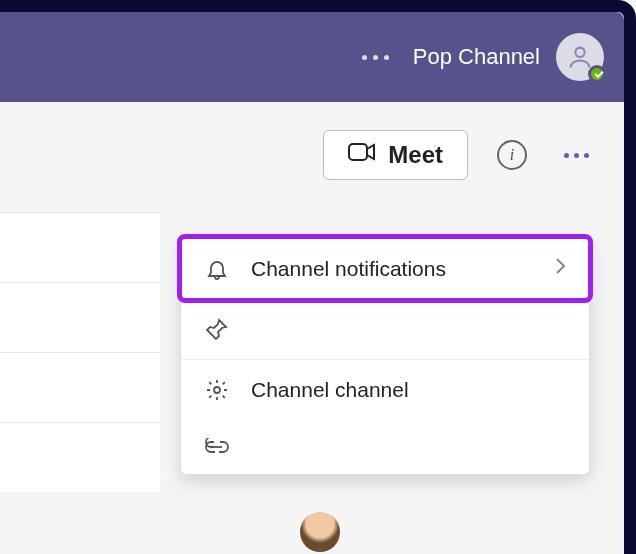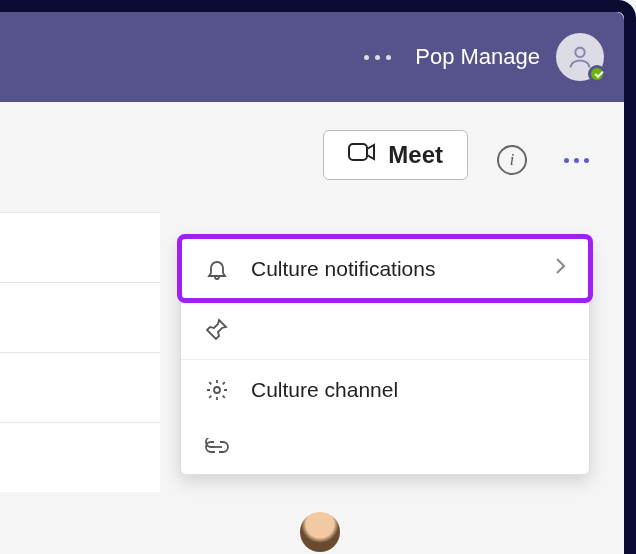--- a/index.html
+++ b/index.html
@@ -62,21 +62,21 @@
     background: #6bb700; border: 3px solid #56528b;
   }
   .presence::after {
     content: ""; position: absolute; inset: 3px 4px;
     border-left: 2px solid #fff; border-bottom: 2px solid #fff;
     transform: rotate(-45deg); width: 6px; height: 3px;
   }
   .toolbar {
     display: flex;
     justify-content: flex-end;
-    align-items: flex-end;
+    align-items: center;
     gap: 24px;
     padding: 28px 28px 10px 0;
   }
   .meet-btn {
     display: flex; align-items: center; gap: 12px;
     background: #fff; border: 1px solid #bbb; border-radius: 6px;
     padding: 10px 24px; font-size: 24px; font-weight: 700;
     color: #222; cursor: pointer;
   }
   .icon-btn {
@@ -131,21 +131,21 @@
 <body>
 
 <div class="frame">
 
   <div class="titlebar">
     <div class="title-more">
       <span class="dot"></span>
         <span class="dot"></span>
         <span class="dot"></span>
     </div>
-    <div class="app-title">Pop Manage</div>
+    <div class="app-title">Pop Channel</div>
     <div class="avatar-wrap">
       <div class="avatar-circle">
         <svg width="28" height="28" viewBox="0 0 24 24" fill="none" stroke="#8a88b0" stroke-width="1.8">
           <circle cx="12" cy="8" r="4"></circle>
             <path d="M4 21c0-4 4-6 8-6s8 2 8 6"></path>
         </svg>
       </div>
       <div class="presence"></div>
     </div>
   </div>
@@ -183,21 +183,21 @@
 
   <div class="menu">
     <div class="menu-item">
       <div class="highlight"></div>
       <span class="mi-icon">
         <svg width="24" height="24" viewBox="0 0 24 24" fill="none" stroke="#555" stroke-width="1.8">
           <path d="M6 16V11a6 6 0 1 1 12 0v5l2 3H4l2-3z"></path>
             <path d="M10 20a2 2 0 0 0 4 0"></path>
         </svg>
       </span>
-      <span class="mi-label">Culture notifications</span>
+      <span class="mi-label">Channel notifications</span>
       <span class="chev">
         <svg width="14" height="20" viewBox="0 0 14 20" fill="none" stroke="#888" stroke-width="2">
             <path d="M4 3l7 7-7 7"></path>
           </svg>
       </span>
     </div>
     <div class="menu-item">
       <span class="mi-icon">
         <svg width="24" height="24" viewBox="0 0 24 24" fill="none" stroke="#555" stroke-width="1.8">
           <path d="M14 3l7 7-4 1-4 4 1 4-3 3-9-9 3-3 4 1 4-4 1-4z"></path>
@@ -205,21 +205,21 @@
       </span>
     </div>
     <div class="menu-sep"></div>
     <div class="menu-item">
       <span class="mi-icon">
         <svg width="24" height="24" viewBox="0 0 24 24" fill="none" stroke="#555" stroke-width="1.8">
           <circle cx="12" cy="12" r="3"></circle>
           <path d="M12 2v3M12 19v3M4.2 4.2l2.1 2.1M17.7 17.7l2.1 2.1M2 12h3M19 12h3M4.2 19.8l2.1-2.1M17.7 6.3l2.1-2.1"></path>
         </svg>
       </span>
-      <span class="mi-label">Culture channel</span>
+      <span class="mi-label">Channel channel</span>
     </div>
     <div class="menu-item">
       <span class="mi-icon">
         <svg width="26" height="18" viewBox="0 0 26 18" fill="none" stroke="#555" stroke-width="1.8">
           <path d="M10 9H7a5 5 0 0 1 0-10h0"></path>
             <path d="M10 4H7a5 5 0 0 0 0 10h4"></path>
           <path d="M16 4h3a5 5 0 0 1 0 10h-4"></path>
             <path d="M8 9h10"></path>
         </svg>
       </span>

